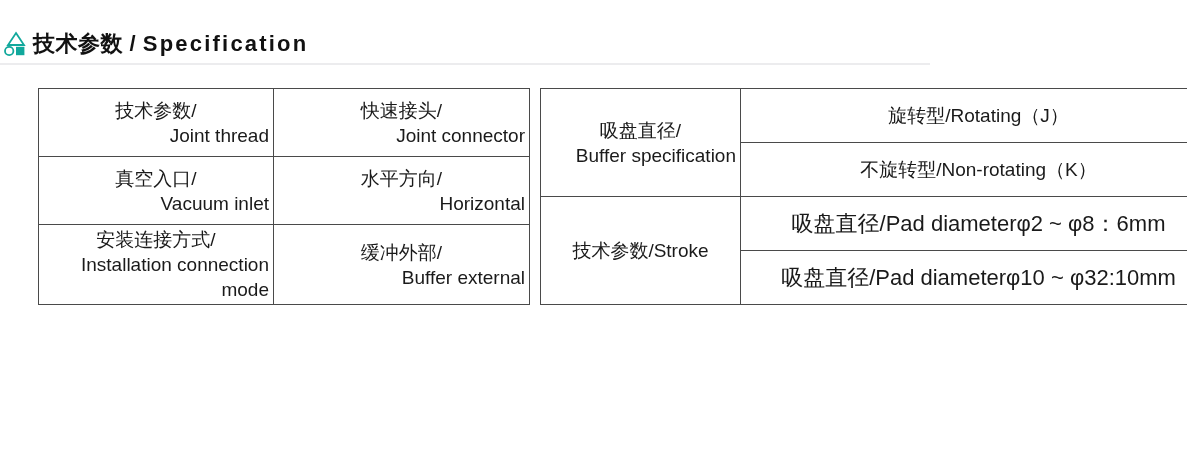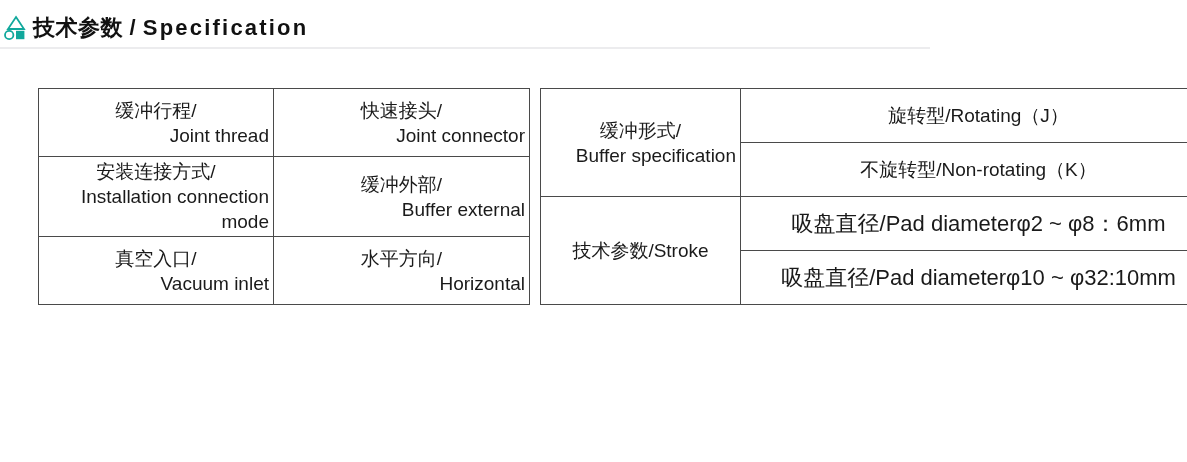--- a/index.html
+++ b/index.html
@@ -13,21 +13,21 @@
     font-family: "Liberation Sans", "DejaVu Sans", sans-serif;
     color: #1a1a1a;
     position: relative;
     overflow: hidden;
   }
 
   
   .header {
     position: absolute;
     left: 0;
-    top: 0;
+    top: 16px;
     width: 1187px;
     height: 56px;
   }
   .header-icon {
     position: absolute;
     left: 3px;
     top: 15px;
     width: 26px;
     height: 26px;
   }
@@ -125,56 +125,56 @@
     <span>技术参数</span><span> / </span><span class="title-en">Specification</span>
   </div>
 
   <div class="header-rule"></div>
 </div>
 
 <table class="spec-table" id="table-left">
   <tbody>
     <tr>
       <td class="col-a">
-        <span class="cn">缓冲行程/</span>
+        <span class="cn">技术参数/</span>
         <span class="en">Joint thread</span>
       </td>
       <td class="col-b">
         <span class="cn">快速接头/</span>
         <span class="en">Joint connector</span>
+      </td>
+    </tr>
+    <tr>
+      <td class="col-a">
+        <span class="cn">真空入口/</span>
+        <span class="en">Vacuum inlet</span>
+      </td>
+      <td class="col-b">
+        <span class="cn">水平方向/</span>
+        <span class="en">Horizontal</span>
       </td>
     </tr>
     <tr>
       <td class="col-a">
         <span class="cn">安装连接方式/</span>
         <span class="en">Installation connection mode</span>
       </td>
       <td class="col-b">
         <span class="cn">缓冲外部/</span>
         <span class="en">Buffer external</span>
       </td>
     </tr>
-    <tr>
-      <td class="col-a">
-        <span class="cn">真空入口/</span>
-        <span class="en">Vacuum inlet</span>
-      </td>
-      <td class="col-b">
-        <span class="cn">水平方向/</span>
-        <span class="en">Horizontal</span>
-      </td>
-    </tr>
   </tbody>
 </table>
 
 <table class="spec-table" id="table-right">
   <tbody>
     <tr>
       <td class="label-col" rowspan="2">
-        <span class="cn">缓冲形式/</span>
+        <span class="cn">吸盘直径/</span>
         <span class="en">Buffer specification</span>
       </td>
       <td class="value-col">旋转型/Rotating（J）</td>
     </tr>
     <tr>
       <td class="value-col">不旋转型/Non-rotating（K）</td>
     </tr>
     <tr>
       <td class="label-col" rowspan="2">技术参数/Stroke</td>
       <td class="value-col pad-row">吸盘直径/Pad diameterφ2 ~ φ8：6mm</td>

